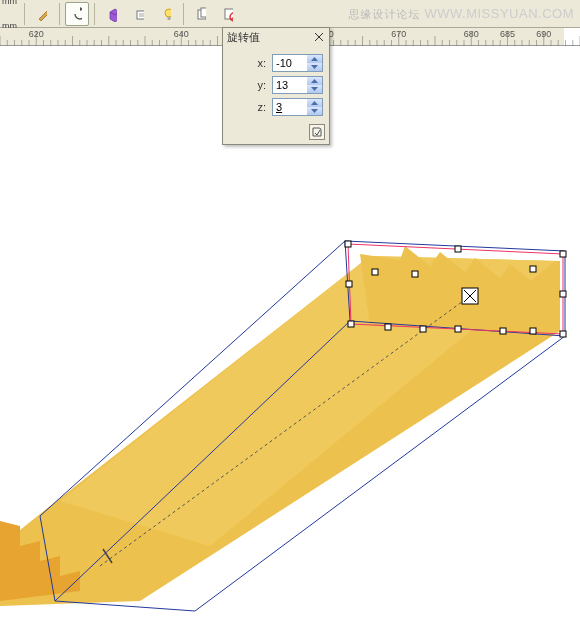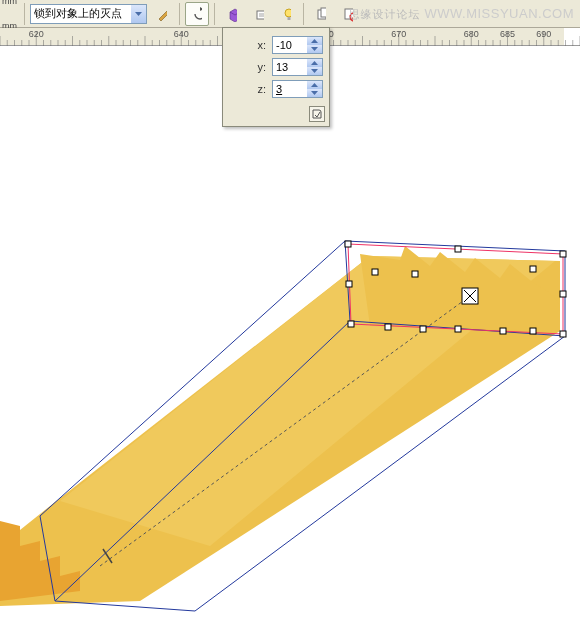--- a/index.html
+++ b/index.html
@@ -51,28 +51,20 @@
 </style>
 </head>
 <body>
 
 <div class="toolbar">
   <div class="units">
     <span>mm</span>
     <span>mm</span>
   </div>
   <div class="sep"></div>
-  <div class="combo">
-    <input value="锁到对象上的灭点" style="">
-    <div class="dd">
-      <svg viewBox="0 0 7 4">
-          <polygon points="0,0 7,0 3.5,4" fill="#4a6ea9"></polygon>
-        </svg>
-    </div>
-  </div>
   <button class="tbtn">
     <svg width="16" height="16">
         <path d="M2 13 L11 4 L13 6 L4 15 Z" fill="#d9a441" stroke="#7a5a20" stroke-width="0.6"></path>
         <path d="M11 4 L13 2 L15 4 L13 6 Z" fill="#e77"></path>
       </svg>
   </button>
   <div class="sep"></div>
   <button class="tbtn active">
     <svg width="16" height="16">
         <path d="M8 3 A5 5 0 1 1 3 8" fill="none" stroke="#555" stroke-width="1.4"></path>
@@ -273,20 +265,29 @@
       <rect x="500" y="282" width="6" height="6"></rect>
       <rect x="420" y="280" width="6" height="6"></rect>
       <rect x="385" y="278" width="6" height="6"></rect>
       <rect x="530" y="220" width="6" height="6"></rect>
       <rect x="530" y="282" width="6" height="6"></rect>
     </g>
   </svg>
 </div>
 
 <div class="panel">
+  <div class="panel-title">
+    <span>旋转值</span>
+    <span class="close">
+      <svg width="8" height="8" viewBox="0 0 8 8">
+          <line x1="0" y1="0" x2="8" y2="8" stroke="#333"></line>
+          <line x1="8" y1="0" x2="0" y2="8" stroke="#333"></line>
+        </svg>
+    </span>
+  </div>
   <div class="panel-body">
     <div class="prow">
       <label>x:</label>
       <div class="spin">
         <input value="-10" style="">
         <div class="spinbtns">
           <button>
               <svg viewBox="0 0 7 4">
                 <polygon points="3.5,0 7,4 0,4" fill="#4a6ea9"></polygon>
               </svg>

